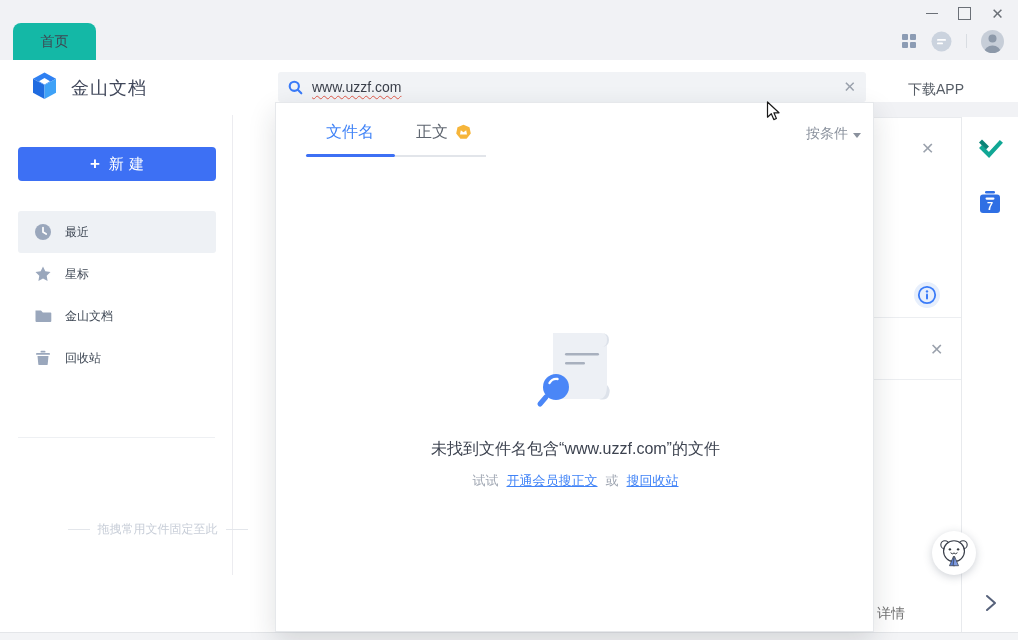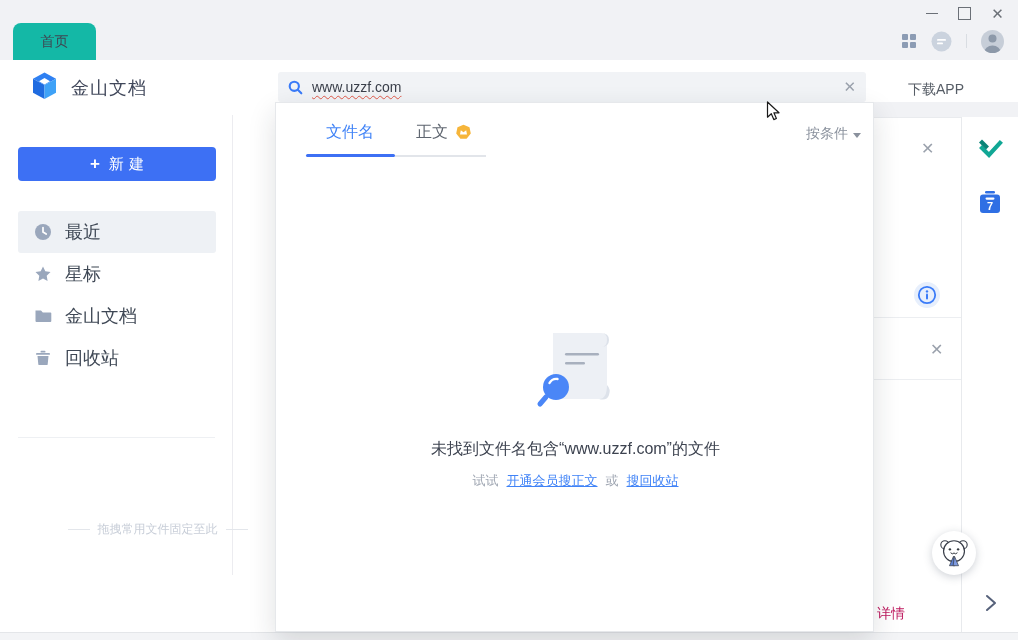--- a/index.html
+++ b/index.html
@@ -39,37 +39,37 @@
   .sidebar{position:absolute;left:0;top:115px;width:233px;height:517px;background:#ffffff;}
   .sidebar-divider{position:absolute;right:0;top:0;width:1px;height:460px;background:#ececf0;}
   .new-btn{position:absolute;left:18px;top:32px;width:198px;height:34px;background:#3d70f4;border-radius:4px;
     color:#fff;display:flex;align-items:center;justify-content:center;font-size:15px;cursor:pointer;}
   .new-btn .plus{font-size:17px;font-weight:bold;margin-right:9px;}
   .new-btn .nlabel{letter-spacing:0.35em;margin-right:-0.35em;}
   .side-list{position:absolute;left:18px;top:96px;width:198px;}
   .side-item{height:42px;display:flex;align-items:center;border-radius:3px;cursor:pointer;}
   .side-item.active{background:#eef1f5;}
   .side-item .sicon{width:18px;height:18px;margin-left:16px;display:flex;}
-  .side-item .slabel{margin-left:13px;font-size:18px;color:#3f4855;}
+  .side-item .slabel{margin-left:13px;font-size:12px;color:#3f4855;}
   .team-divider{position:absolute;left:18px;top:322px;width:197px;height:1px;background:#eef0f3;}
   .team-item{position:absolute;left:18px;top:330px;width:198px;height:42px;display:flex;align-items:center;cursor:pointer;}
   .team-item .sicon{width:18px;height:18px;margin-left:16px;display:flex;}
   .team-item .slabel{margin-left:13px;font-size:14px;color:#3f4855;}
   .pin-hint{position:absolute;left:0;top:406px;width:233px;display:flex;align-items:center;justify-content:center;gap:8px;padding-left:41px;}
   .pin-hint .dash{width:22px;height:1px;background:#e3e6eb;}
   .pin-hint .ptext{font-size:12px;color:#c8ced8;}
   
   .bg-right{position:absolute;left:874px;top:117px;width:87px;height:515px;background:#ffffff;}
   .bg-card-border-top{position:absolute;left:0;top:0;width:87px;height:1px;background:#e9ebee;}
   .bg-close-a{position:absolute;left:47px;top:24px;font-size:16px;color:#9aa1ac;cursor:pointer;line-height:1;}
   .bg-info{position:absolute;left:40px;top:165px;cursor:pointer;}
   .bg-hline1{position:absolute;left:0;top:200px;width:87px;height:1px;background:#eceef1;}
   .bg-close-b{position:absolute;left:56px;top:225px;font-size:16px;color:#9aa1ac;cursor:pointer;line-height:1;}
   .bg-hline2{position:absolute;left:0;top:262px;width:87px;height:1px;background:#eceef1;}
-  .bg-details{position:absolute;left:3px;top:488px;font-size:14px;color:#be185d;cursor:pointer;}
+  .bg-details{position:absolute;left:3px;top:488px;font-size:14px;color:#737373;cursor:pointer;}
   .rail{position:absolute;left:961px;top:117px;width:57px;height:515px;background:#ffffff;border-left:1px solid #e8eaed;}
   .rail-icon-teal{position:absolute;left:17px;top:21px;cursor:pointer;}
   .rail-icon-cal{position:absolute;left:17px;top:73px;cursor:pointer;}
   .rail-chevron{position:absolute;left:23px;top:477px;cursor:pointer;}
   .mascot{position:absolute;left:932px;top:531px;width:44px;height:44px;border-radius:50%;background:#ffffff;
     box-shadow:0 2px 8px rgba(60,70,90,.25);cursor:pointer;display:flex;align-items:center;justify-content:center;}
   
   .bottom-strip{position:absolute;left:0;top:632px;width:1018px;height:8px;background:#f3f4f6;border-top:1px solid #e4e6e9;}
   
   .panel{position:absolute;left:275px;top:102px;width:599px;height:530px;background:#ffffff;

